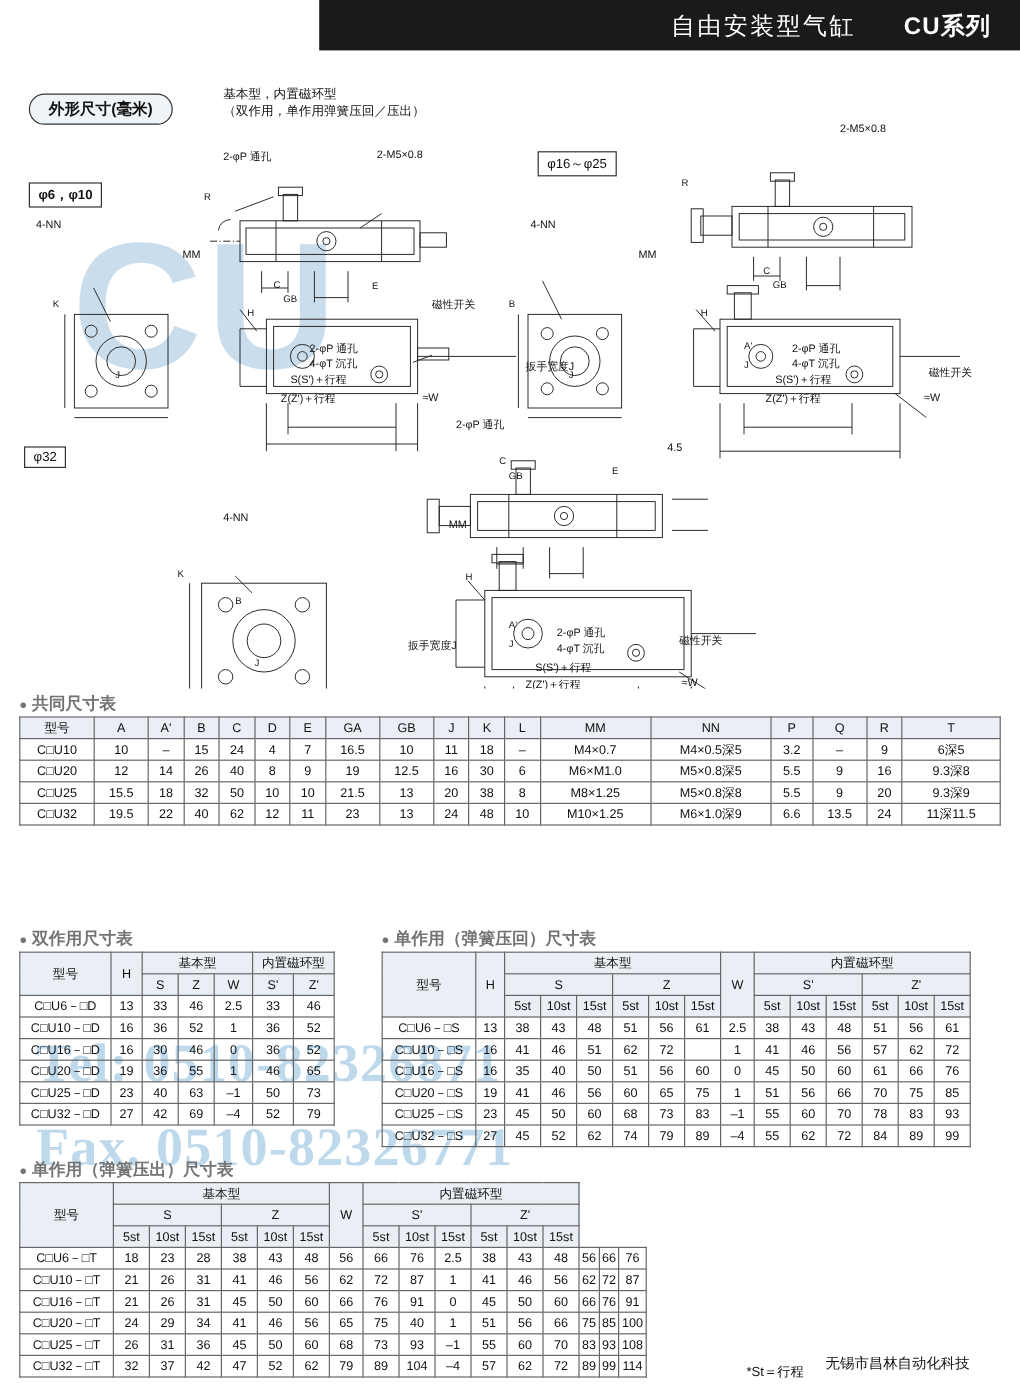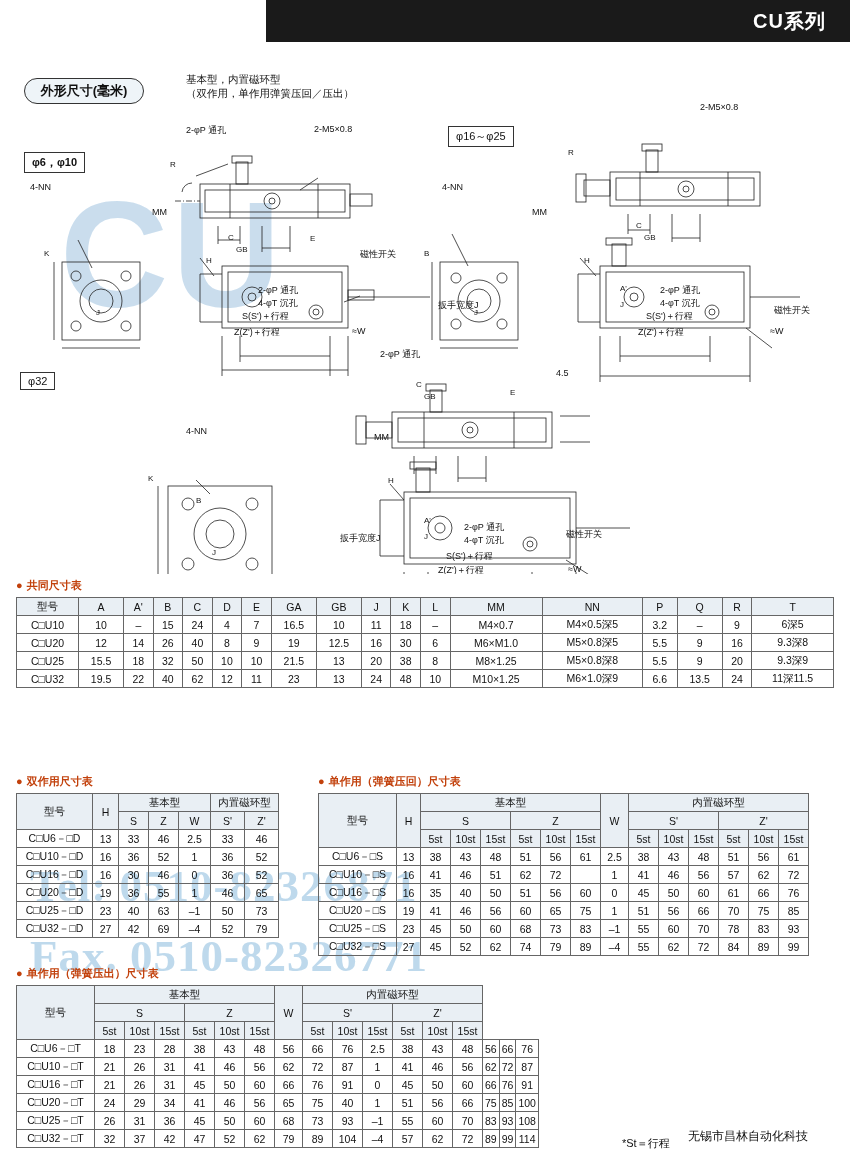--- a/index.html
+++ b/index.html
@@ -34,21 +34,21 @@
   .phone-wm {
     position:absolute; left:30px; top:860px; width:800px;
     color:#a9cde6; opacity:.75; font-size:45px; font-weight:bold;
     font-family:"Liberation Serif", serif; letter-spacing:1px;
     pointer-events:none; user-select:none;
   }
   .phone-wm .l2 { margin-top:18px; }
 
   
   .sec-title {
-    position:absolute; font-size:11px; font-weight:bold; color:#c2410c;
+    position:absolute; font-size:14px; font-weight:bold; color:#737373;
   }
   .sec-title::before {
     content:"\25CF"; font-size:11px; margin-right:4px;
   }
 
   
   .dim-badge {
     position:absolute; left:24px; top:78px; width:120px; height:26px;
     border:1px solid #333; border-radius:13px; background:#eef4f8;
     display:flex; align-items:center; justify-content:center;
@@ -96,20 +96,21 @@
 
   .small-top-deco {
     position:absolute; left:0; top:0; width:266px; height:42px; background:#fff;
   }
 </style>
 </head>
 <body>
 
 <div class="small-top-deco"></div>
 <div class="header">
+  <span class="h-title">自由安装型气缸</span>
   <span class="h-series">CU系列</span>
 </div>
 
 <div class="watermark">
   <span>CU</span>
 </div>
 <div class="phone-wm">
   <div>Tel: 0510-82326871</div>
   <div class="l2">Fax. 0510-82326771</div>
 </div>

